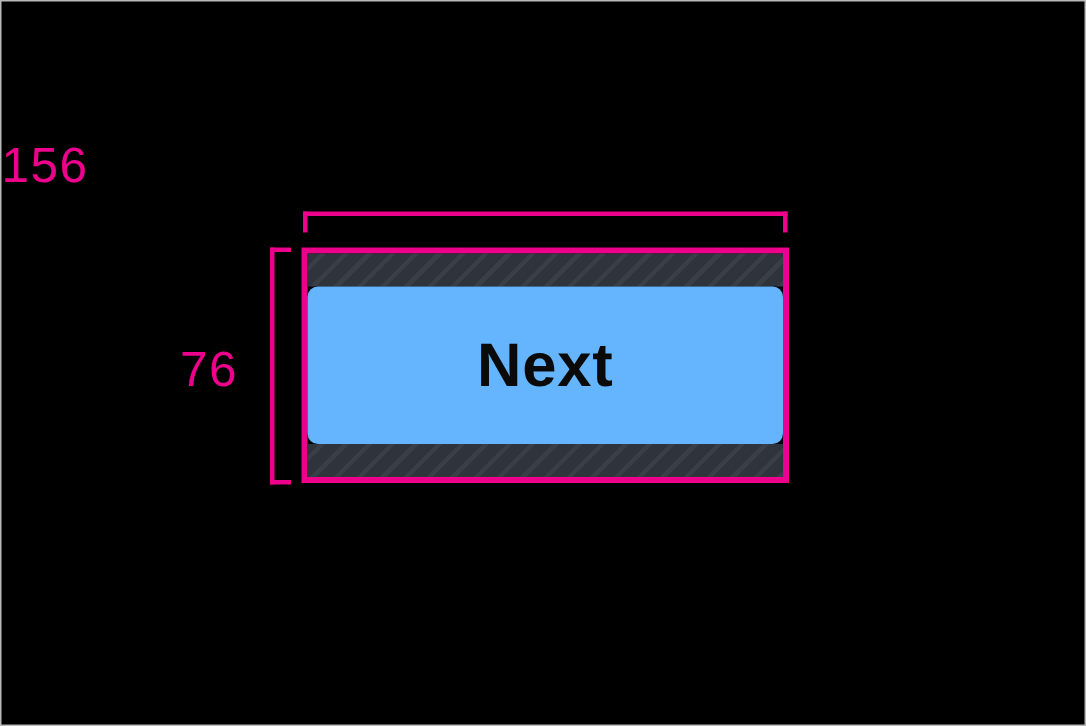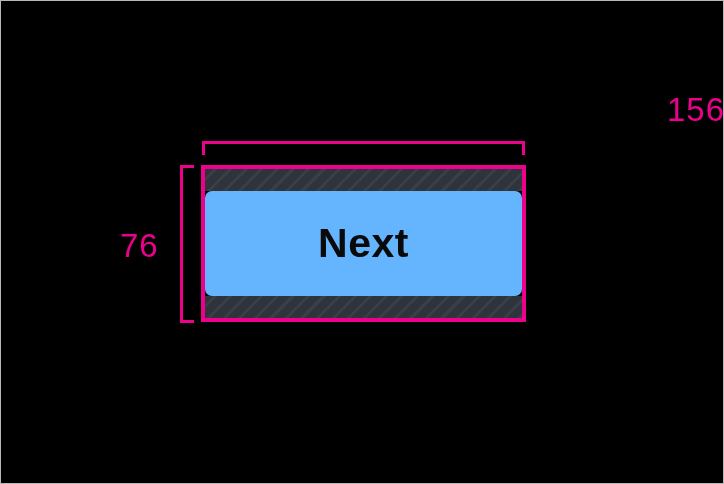--- a/index.html
+++ b/index.html
@@ -31,21 +31,21 @@
     font-size: 33px;
     line-height: 1;
     letter-spacing: 1px;
     white-space: nowrap;
     -webkit-font-smoothing: antialiased;
   }
   #label-width {
     left: 0;
     top: 92px;
     width: 724px;
-    text-align: right;
+    text-align: left;
     
   }
   #label-height {
     left: 119px;
     top: 228px;
     text-align: left;
     width: 46px;
   }
 
   

